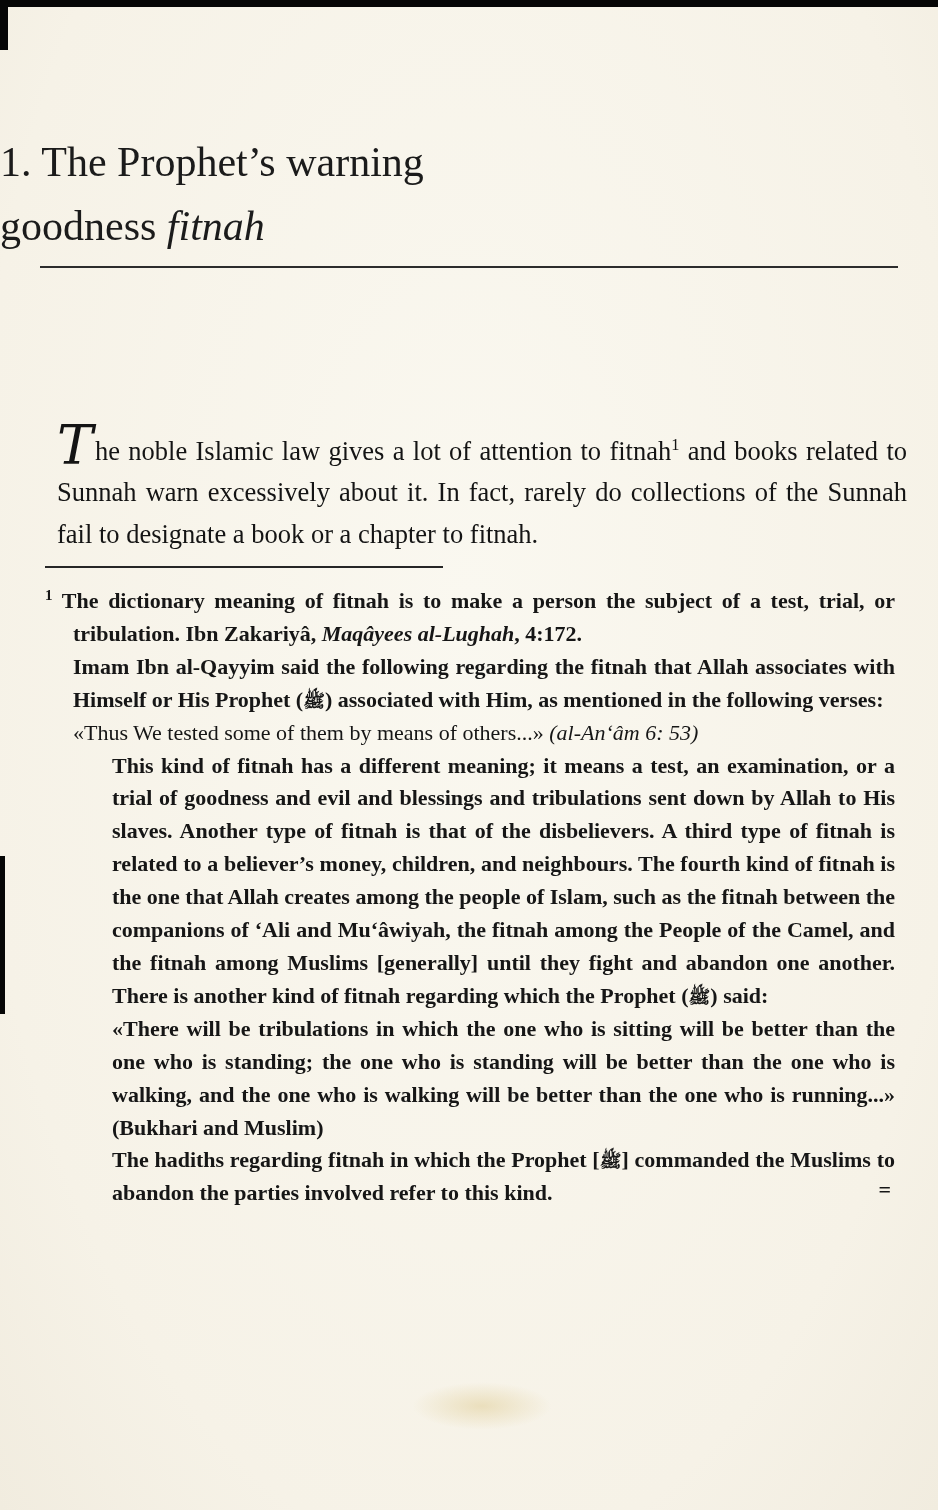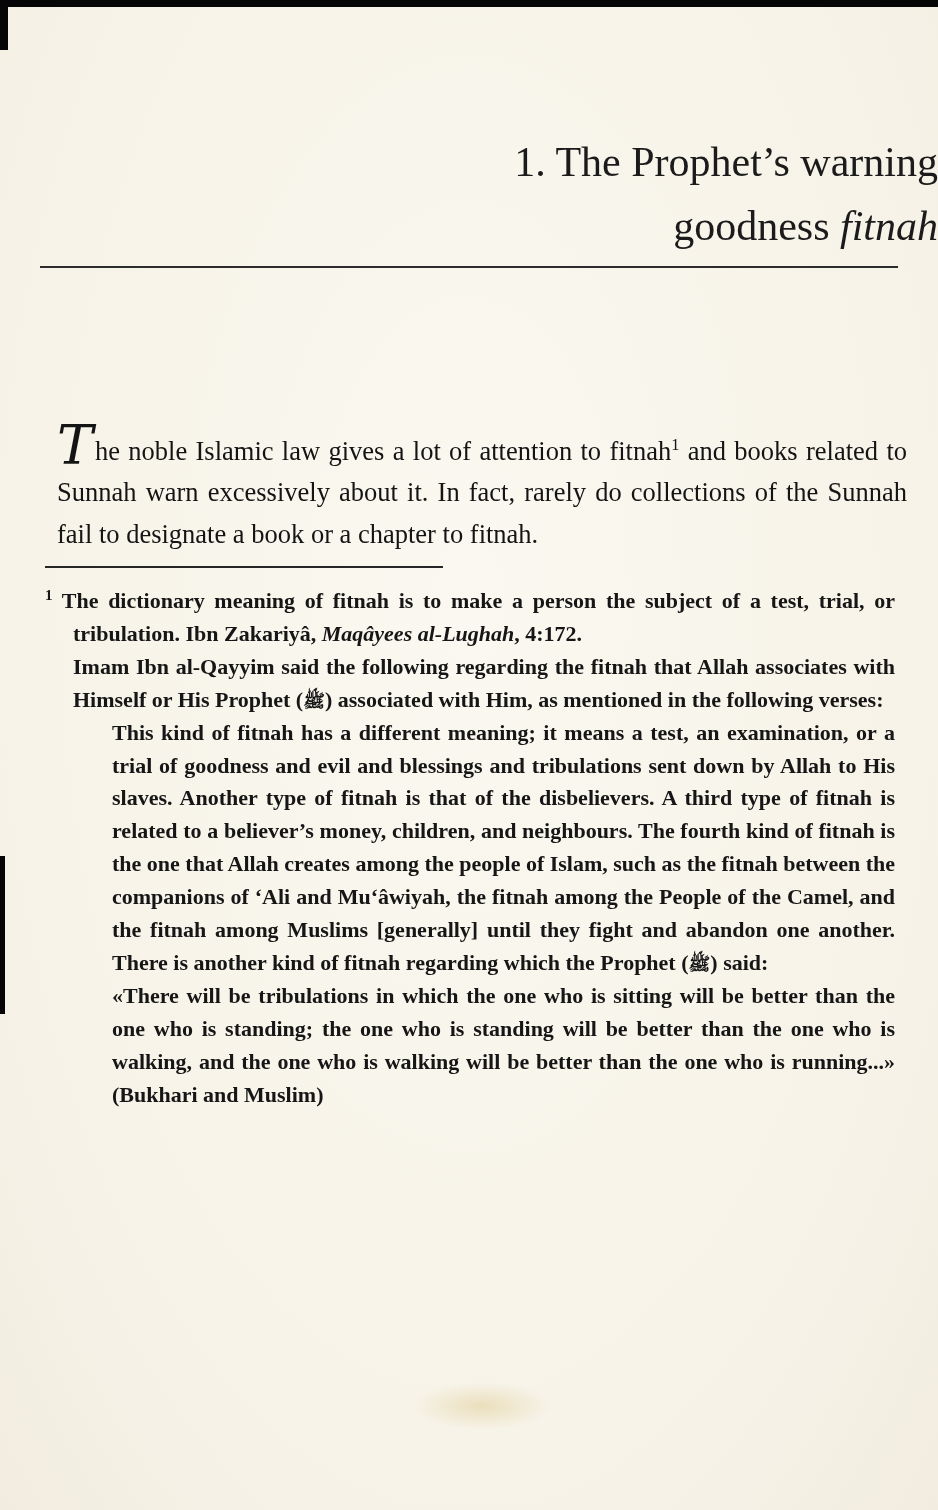--- a/index.html
+++ b/index.html
@@ -21,21 +21,21 @@
   .artifact.left-top  { left: 0; top: 0; width: 8px; height: 50px; }
   .artifact.left-mid  { left: 0; top: 856px; width: 5px; height: 158px; }
   .stain {
     position: absolute; left: 412px; top: 1382px; width: 140px; height: 48px;
     background: radial-gradient(ellipse at center, rgba(216,192,122,0.40) 0%, rgba(216,192,122,0.0) 70%);
     pointer-events: none;
   }
 
   .title-block {
     position: absolute; top: 130px; left: 0; width: 100%;
-    text-align: right; font-size: 42px; line-height: 64px; color: #1b1b1b;
+    text-align: left; font-size: 42px; line-height: 64px; color: #1b1b1b;
   }
   .rule {
     position: absolute; top: 266px; left: 40px; width: 858px; height: 2px;
     background: #2c2c2c;
   }
 
   .body-para {
     position: absolute; top: 404px; left: 45px; width: 850px;
     font-size: 26.5px; line-height: 41.5px; text-align: justify;
     color: #141414;
@@ -88,18 +88,20 @@
   <div class="rule"></div>
 
   <p class="body-para"><span class="dropcap">T</span><span><span>he noble Islamic law gives a lot of attention to fitnah</span><span class="sup">1</span><span> and books related to Sunnah warn excessively about it. In fact, rarely do collections of the Sunnah fail to designate a book or a chapter to fitnah.</span></span></p>
 
   <div class="fn-rule"></div>
 
   <div class="footnote">
     <div>
         <p class="fn-main-first"><span class="fn-marker">1</span> <span>The dictionary meaning of fitnah is to make a person the subject of a test, trial, or tribulation. Ibn Zakariyâ, </span><span class="ital">Maqâyees al-Lughah</span><span>, 4:172.</span></p>
         <p class="fn-main"><span>Imam Ibn al-Qayyim said the following regarding the fitnah that Allah associates with Himself or His Prophet (</span><span class="pbuh">ﷺ</span><span>) associated with Him, as mentioned in the following verses:</span></p>
+        <p class="fn-verse"><span>«Thus We tested some of them by means of others...» </span><span class="ital">(al-An‘âm 6: 53)</span></p>
         <p class="fn-indent"><span>This kind of fitnah has a different meaning; it means a test, an examination, or a trial of goodness and evil and blessings and tribulations sent down by Allah to His slaves. Another type of fitnah is that of the disbelievers. A third type of fitnah is related to a believer’s money, children, and neighbours. The fourth kind of fitnah is the one that Allah creates among the people of Islam, such as the fitnah between the companions of ‘Ali and Mu‘âwiyah, the fitnah among the People of the Camel, and the fitnah among Muslims [generally] until they fight and abandon one another. There is another kind of fitnah regarding which the Prophet (</span><span class="pbuh">ﷺ</span><span>) said:</span></p>
         <p class="fn-indent"><span>«There will be tribulations in which the one who is sitting will be better than the one who is standing; the one who is standing will be better than the one who is walking, and the one who is walking will be better than the one who is running...» (Bukhari and Muslim)</span></p>
+        <p class="fn-indent has-cont"><span>The hadiths regarding fitnah in which the Prophet [</span><span class="pbuh">ﷺ</span><span>] commanded the Muslims to abandon the parties involved refer to this kind.</span><span class="cont-mark">=</span></p>
       </div>
   </div>
 
 </div>
 
 </body></html>

